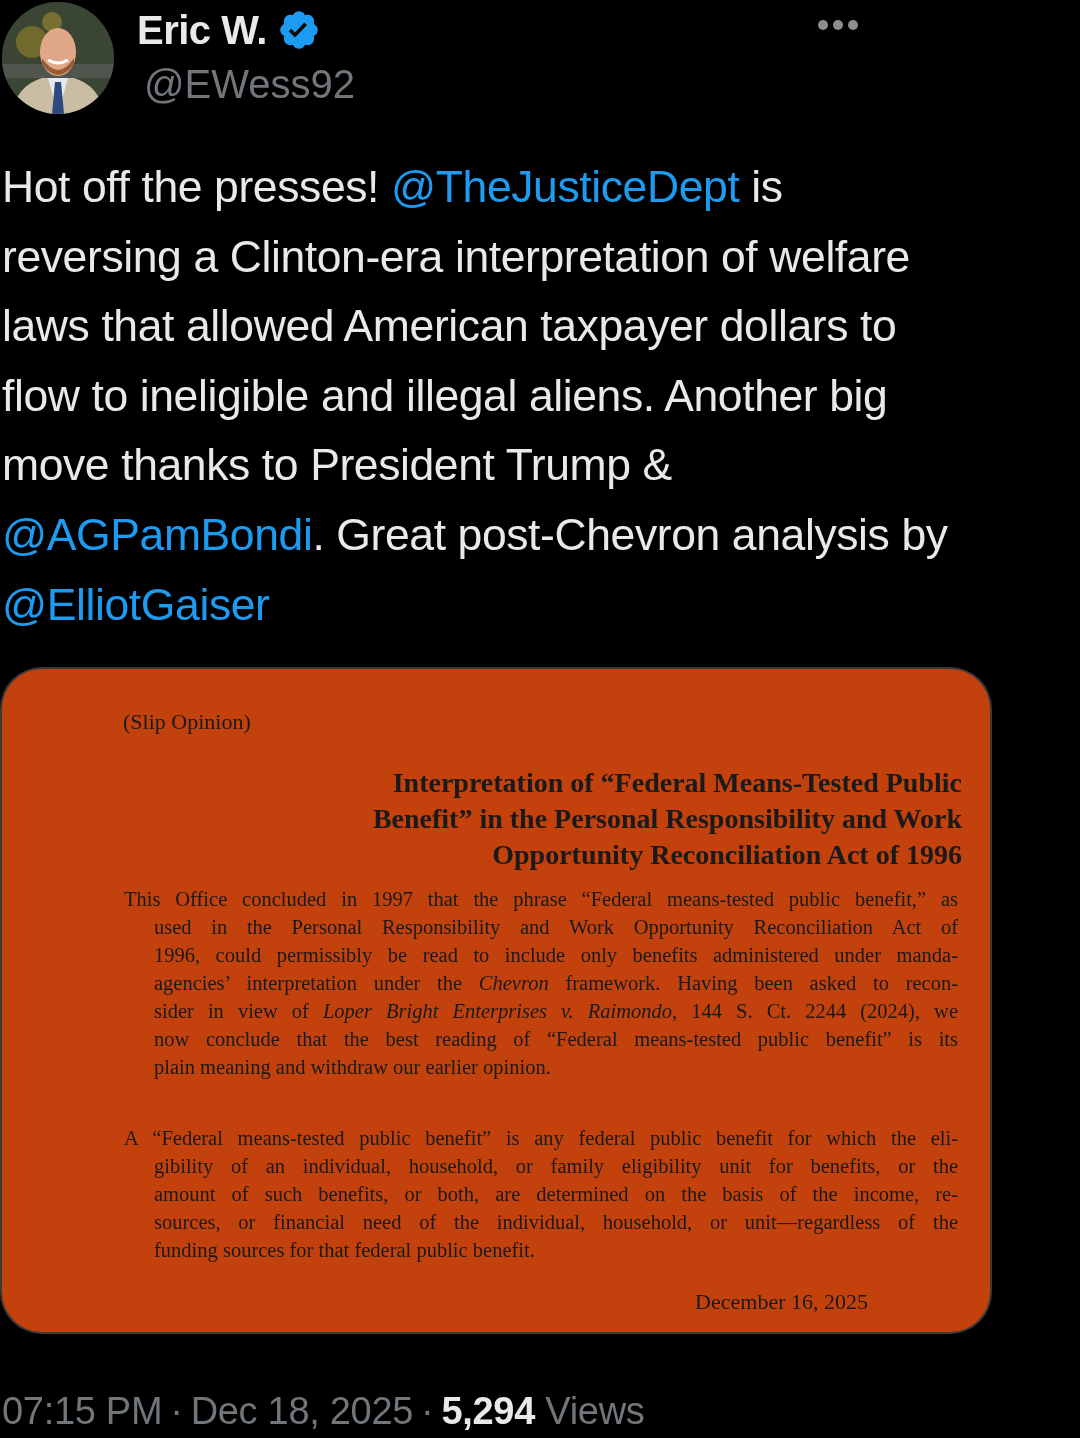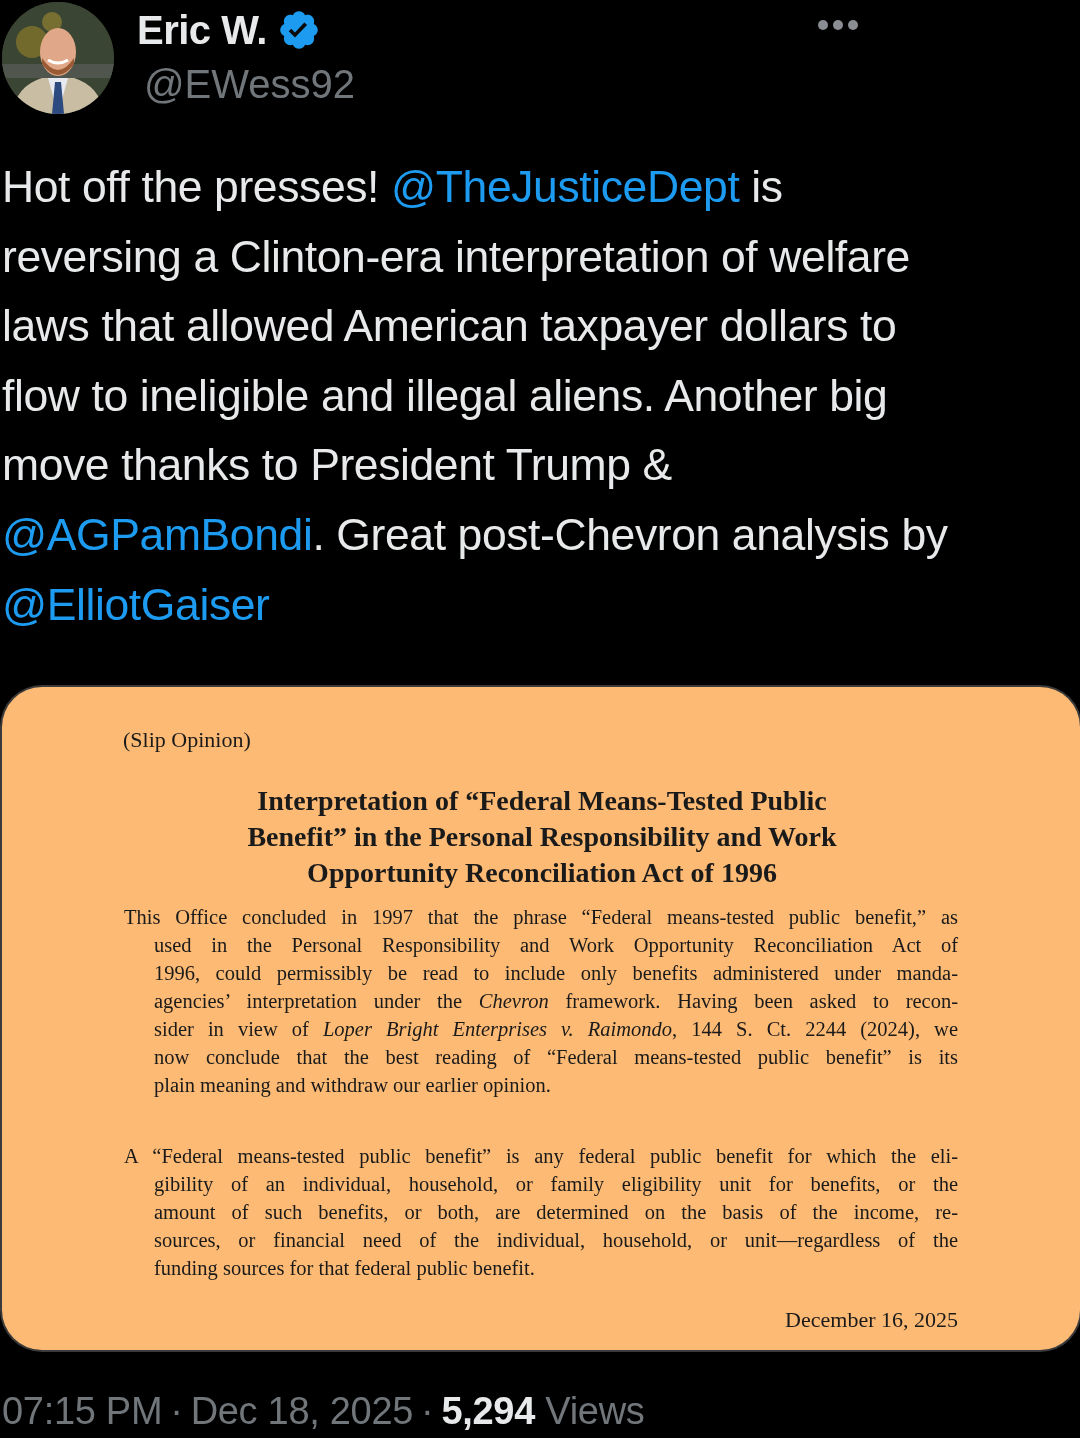--- a/index.html
+++ b/index.html
@@ -73,45 +73,45 @@
       font-size: 44.5px;
       line-height: 69.6px;
       color: #e7e9ea;
       letter-spacing: -0.4px;
       word-spacing: 0px;
     }
     .tweet-text .line { display: block; white-space: nowrap; }
     .mention { color: #1d9bf0; cursor: pointer; }
     .doc-card {
       position: absolute;
-      left: 2px; top: 687px;
-      width: 1078px;
+      left: 2px; top: 669px;
+      width: 988px;
       height: 663px;
-      background: #fdba74;
+      background: #c2410c;
       border-radius: 40px;
       box-shadow: 0 0 0 2px #3a3a3a;
       overflow: hidden;
       color: #1a1a1a;
       font-family: "Liberation Serif", "DejaVu Serif", serif;
     }
     .slip {
       position: absolute;
       left: 121px; top: 40px;
       font-size: 22px;
     }
     .doc-title {
       position: absolute;
       left: 120px; top: 96px;
       width: 840px;
       text-align: center;
       font-weight: bold;
       font-size: 28px;
       line-height: 36px;
     }
-    .doc-title .tl { display: block; }
+    .doc-title .tl { display: block; text-align: right; }
     .para {
       position: absolute;
       left: 122px;
       width: 834px;
       font-size: 20.5px;
       line-height: 28px;
       text-align: justify;
     }
     .para .pl {
       display: block;

